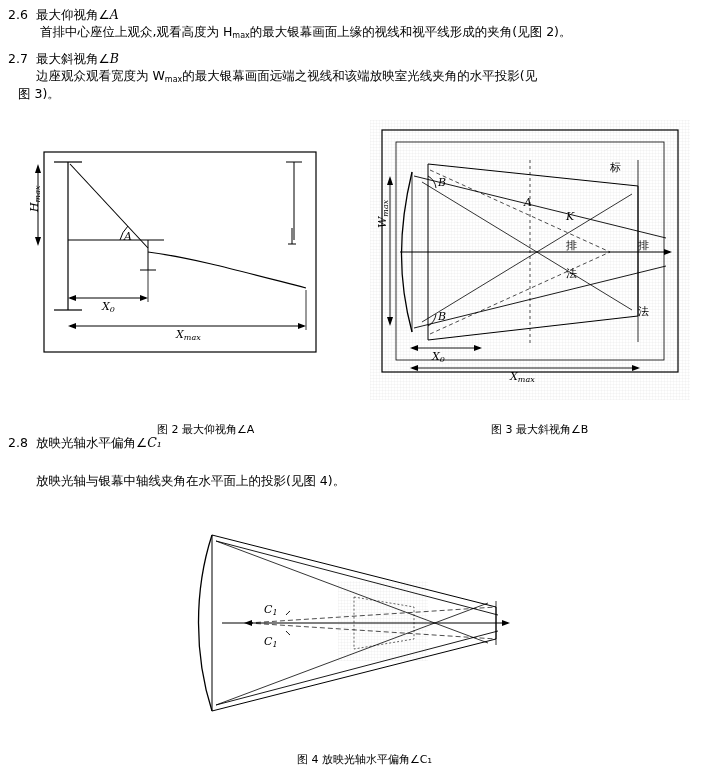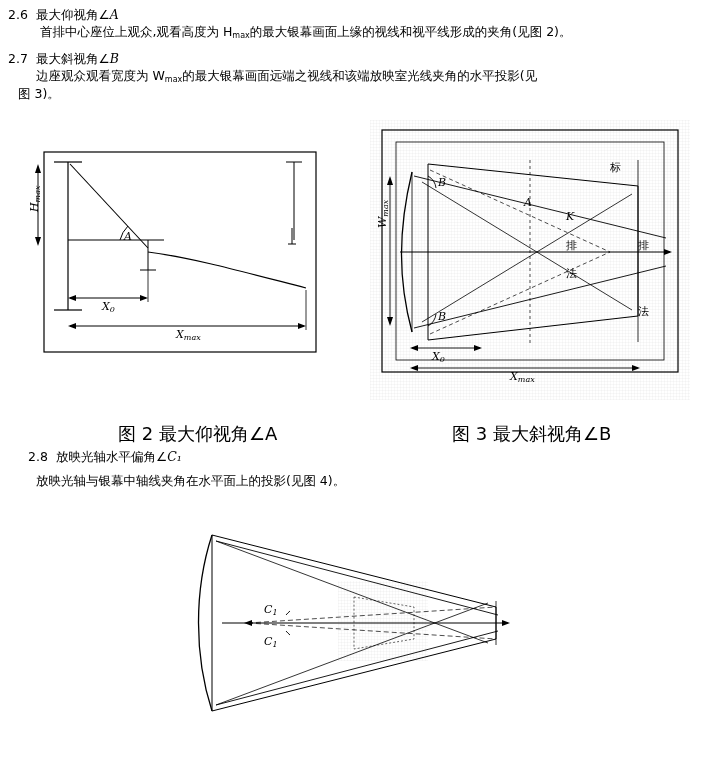--- a/index.html
+++ b/index.html
@@ -38,22 +38,23 @@
     line-height: 18px;
   }
   .ital { font-style: italic; font-family: "DejaVu Serif", serif; }
   sub {
     font-size: 8px;
     vertical-align: -2px;
   }
 
   .cap {
     position: absolute;
-    font-size: 18px;
+    font-size: 11px;
     white-space: nowrap;
+    margin-left: 39px;
   }
 
   
   .fig {
     position: absolute;
     box-sizing: border-box;
   }
   .noisebox {
     position: absolute;
     background:
@@ -195,21 +196,21 @@
     <div class="lbl cn" style="left:268px; top:118px;">排</div>
     <div class="lbl cn" style="left:196px; top:146px;">法</div>
     <div class="lbl cn" style="left:268px; top:184px;">法</div>
     <div class="lbl" style="left:62px; top:230px;">X<sub>0</sub></div>
     <div class="lbl" style="left:140px; top:250px;">X<sub>max</sub></div>
   </div>
 
   <div class="cap" style="left:118px; top:422px;">图 2   最大仰视角∠A</div>
   <div class="cap" style="left:452px; top:422px;text-align:right;">图 3   最大斜视角∠B</div>
 
-  <div class="clause" style="left:8px; top:448px;margin-left:20px;">
+  <div class="clause" style="left:8px; top:434px;">
     <span class="num">2.8</span><span>放映光轴水平偏角∠</span><span class="ital">C₁</span>
   </div>
   <div class="para" style="left:36px; top:472px;">放映光轴与银幕中轴线夹角在水平面上的投影(见图 4)。</div>
 
   <div class="fig" style="left:178px; top:515px; width:360px; height:215px;">
     <svg width="360" height="215" viewBox="0 0 360 215">
 
       <path d="M34 20 C 16 75, 16 140, 34 196" fill="none" stroke="#000" stroke-width="1.3"></path>
 
       <path d="M34 20 L 318 92 L 318 124 L 34 196 Z" fill="none" stroke="#000" stroke-width="1"></path>
@@ -231,14 +232,15 @@
       <path d="M108 100 A 42 42 0 0 1 112 96" fill="none" stroke="#000" stroke-width="0.9"></path>
       <path d="M108 116 A 42 42 0 0 0 112 120" fill="none" stroke="#000" stroke-width="0.9"></path>
 
       <line x1="318" y1="86" x2="318" y2="130" stroke="#000" stroke-width="0.8"></line>
     </svg>
     <div class="noisebox" style="left:160px; top:66px; width:90px; height:80px;"></div>
     <div class="lbl" style="left:86px; top:88px;">C<sub>1</sub></div>
     <div class="lbl" style="left:86px; top:120px;">C<sub>1</sub></div>
   </div>
 
+  <div class="cap" style="left:258px; top:752px;">图 4   放映光轴水平偏角∠C₁</div>
 
 </div>
 
 </body></html>

